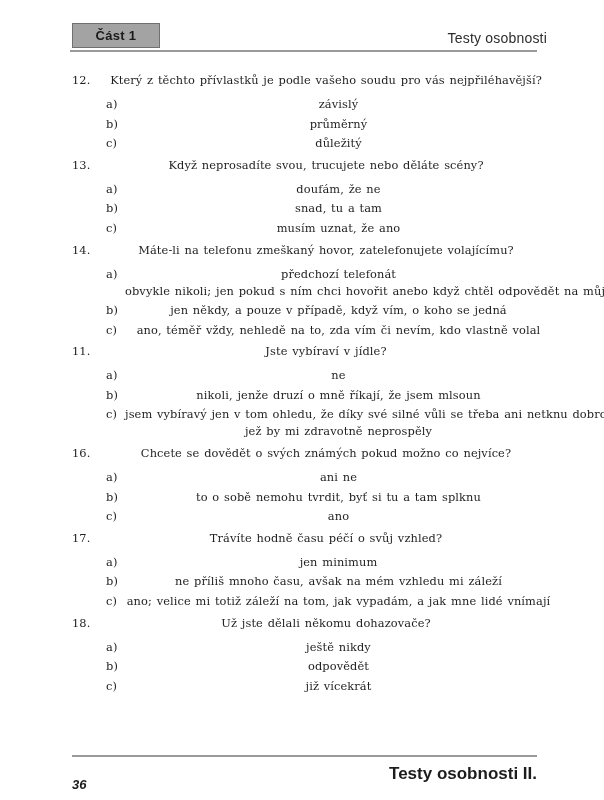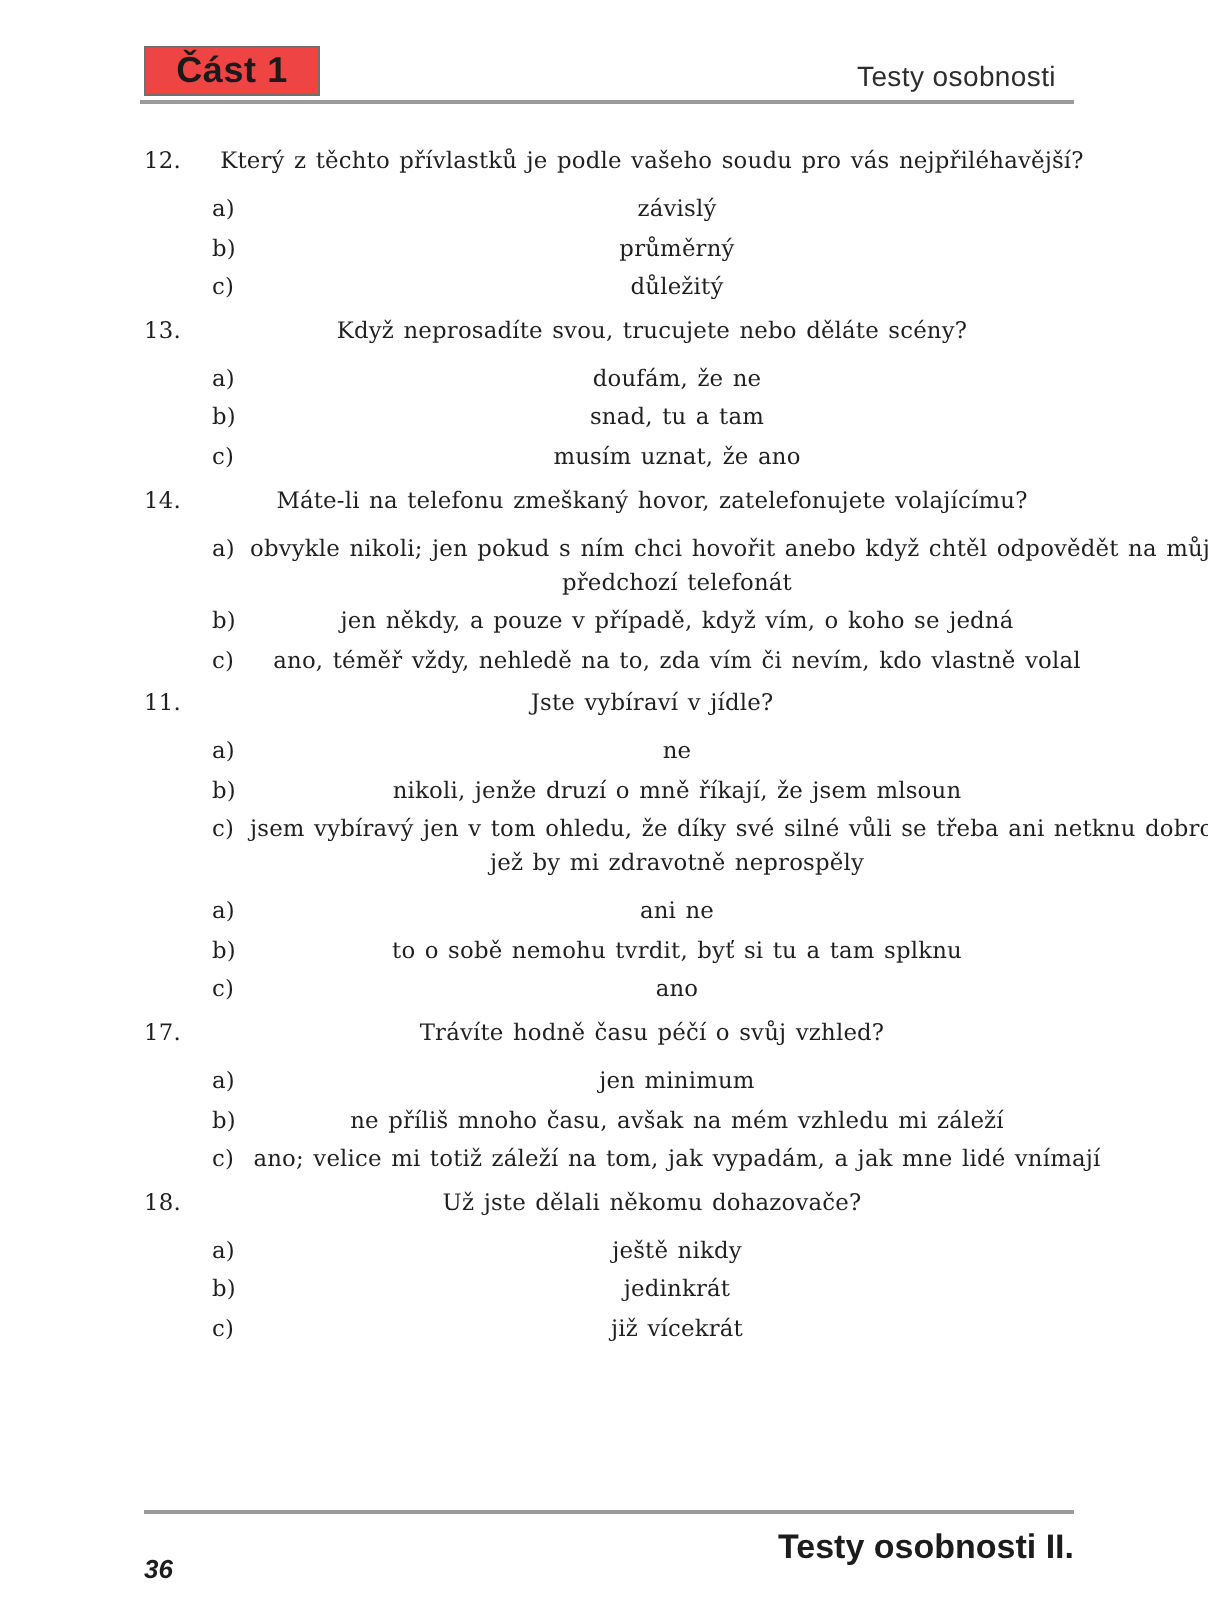--- a/index.html
+++ b/index.html
@@ -17,28 +17,28 @@
   
   .part-box {
     position: absolute;
     left: 72px; top: 23px;
     width: 88px; height: 25px;
     border: 1.5px solid #707070;
     box-sizing: border-box;
     display: flex; align-items: center; justify-content: center;
     font-family: "Liberation Sans", sans-serif;
     font-weight: bold;
-    font-size: 18px;
+    font-size: 13px;
     letter-spacing: 0.3px;
     color: #1a1a1a;
-    background: #ef4444;
+    background: #a3a3a3;
   }
   .section-title {
     position: absolute;
-    top: 30px; right: 76px;
+    top: 30px; right: 57px;
     font-family: "Liberation Sans", sans-serif;
     font-size: 14px;
     color: #2d2d2d;
     letter-spacing: 0.2px;
   }
   .header-rule {
     position: absolute;
     left: 70px; top: 50px;
     width: 467px; height: 2px;
     background: #9a9a9a;
@@ -149,22 +149,22 @@
             <span class="opt-letter">c)</span>
             <div class="opt-line">musím uznat, že ano</div>
           </div>
         </div>
       </div>
       <div class="q">
         <div class="q-head"><span class="q-num">14.</span><span>Máte-li na telefonu zmeškaný hovor, zatelefonujete volajícímu?</span></div>
         <div class="q-options">
           <div class="opt">
             <span class="opt-letter">a)</span>
+            <div class="opt-line">předchozí telefonát</div>
             <div class="opt-line">obvykle nikoli; jen pokud s ním chci hovořit anebo když chtěl odpovědět na můj</div>
-            <div class="opt-line">předchozí telefonát</div>
           </div>
           <div class="opt">
             <span class="opt-letter">b)</span>
             <div class="opt-line">jen někdy, a pouze v případě, když vím, o koho se jedná</div>
           </div>
           <div class="opt">
             <span class="opt-letter">c)</span>
             <div class="opt-line">ano, téměř vždy, nehledě na to, zda vím či nevím, kdo vlastně volal</div>
           </div>
         </div>
@@ -181,20 +181,21 @@
             <div class="opt-line">nikoli, jenže druzí o mně říkají, že jsem mlsoun</div>
           </div>
           <div class="opt">
             <span class="opt-letter">c)</span>
             <div class="opt-line">jsem vybíravý jen v tom ohledu, že díky své silné vůli se třeba ani netknu dobrot,</div>
             <div class="opt-line">jež by mi zdravotně neprospěly</div>
           </div>
         </div>
       </div>
       <div class="q">
+        <div class="q-head"><span class="q-num">16.</span><span>Chcete se dovědět o svých známých pokud možno co nejvíce?</span></div>
         <div class="q-options">
           <div class="opt">
             <span class="opt-letter">a)</span>
             <div class="opt-line">ani ne</div>
           </div>
           <div class="opt">
             <span class="opt-letter">b)</span>
             <div class="opt-line">to o sobě nemohu tvrdit, byť si tu a tam splknu</div>
           </div>
           <div class="opt">
@@ -222,21 +223,21 @@
       </div>
       <div class="q">
         <div class="q-head"><span class="q-num">18.</span><span>Už jste dělali někomu dohazovače?</span></div>
         <div class="q-options">
           <div class="opt">
             <span class="opt-letter">a)</span>
             <div class="opt-line">ještě nikdy</div>
           </div>
           <div class="opt">
             <span class="opt-letter">b)</span>
-            <div class="opt-line">jedinkrát</div>
+            <div class="opt-line">odpovědět</div>
           </div>
           <div class="opt">
             <span class="opt-letter">c)</span>
             <div class="opt-line">již vícekrát</div>
           </div>
         </div>
       </div>
     </div>
 
   <div class="footer-rule"></div>

